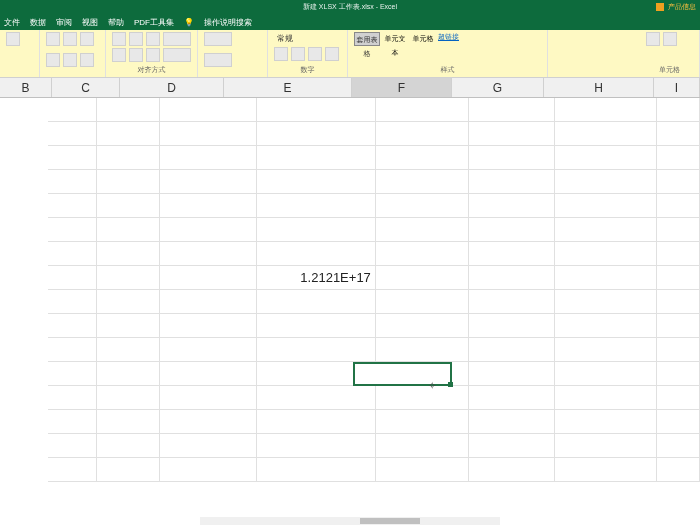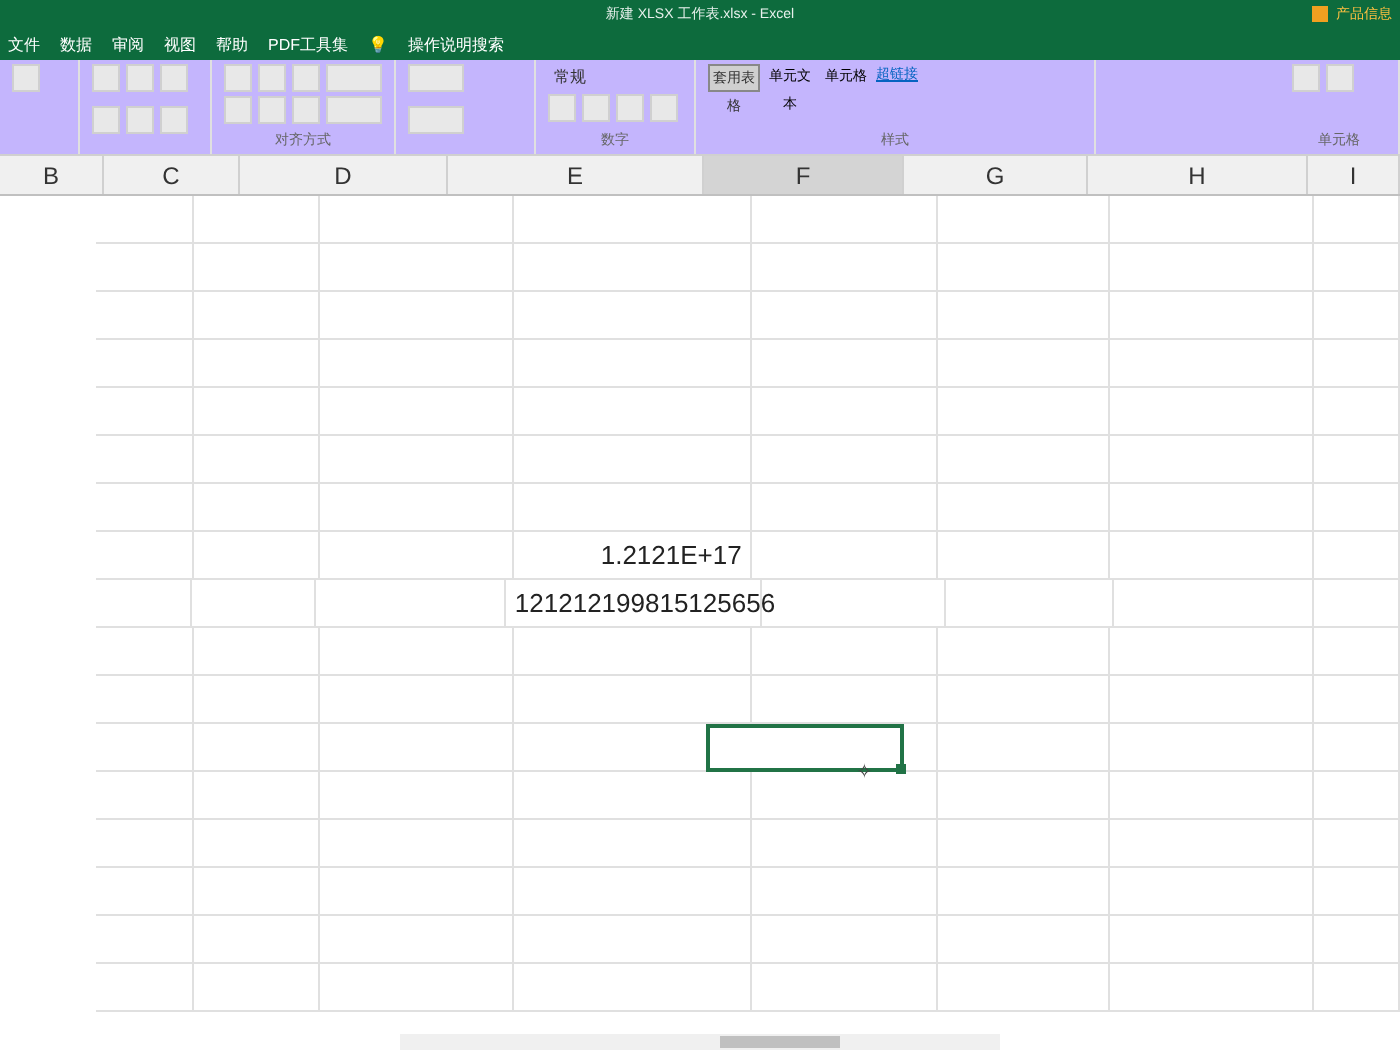--- a/index.html
+++ b/index.html
@@ -3,21 +3,21 @@
 <meta charset="utf-8">
 <style>
 * { margin: 0; padding: 0; box-sizing: border-box; font-family: "Microsoft YaHei", Arial, sans-serif; }
 body { width: 700px; height: 525px; overflow: hidden; background: #fff; }
 .title-bar { height: 14px; background: #0d6b3d; display: flex; align-items: center; justify-content: center; position: relative; }
 .title-text { color: #fff; font-size: 7px; opacity: 0.9; }
 .title-right { position: absolute; right: 4px; top: 0; display: flex; gap: 4px; align-items: center; height: 100%; }
 .warn-icon { width: 8px; height: 8px; background: #f0a020; }
 .menu-bar { height: 16px; background: #0d6b3d; display: flex; align-items: center; padding: 0 4px; gap: 10px; }
 .menu-item { color: #fff; font-size: 8px; cursor: pointer; }
-.ribbon { height: 48px; background: #c4b5fd; border-bottom: 1px solid #d0d0d0; display: flex; position: relative; }
+.ribbon { height: 48px; background: #fef9c3; border-bottom: 1px solid #d0d0d0; display: flex; position: relative; }
 .ribbon-group { border-right: 1px solid #e0e0e0; padding: 2px 6px; display: flex; flex-direction: column; justify-content: space-between; }
 .ribbon-label { text-align: center; font-size: 7px; color: #666; padding-top: 2px; }
 .ribbon-btn-row { display: flex; gap: 3px; align-items: center; }
 .rb { width: 14px; height: 14px; background: #e8e8e8; border: 1px solid #d0d0d0; }
 .rb-wide { width: 28px; }
 .num-fmt { font-size: 8px; color: #333; padding: 1px 3px; }
 .style-btns { display: flex; gap: 2px; }
 .style-btn { width: 26px; height: 14px; font-size: 7px; text-align: center; line-height: 14px; }
 .style-btn.hl { border: 1px solid #888; color: #333; }
 .style-link { font-size: 7px; color: #0563c1; text-decoration: underline; }
@@ -221,30 +221,20 @@
         <div class="cell" style="width: 128px;">1.2121E+17</div>
         <div class="cell" style="width: 100px;"></div>
         <div class="cell" style="width: 92px;"></div>
         <div class="cell" style="width: 110px;"></div>
         <div class="cell" style="width: 46px;"></div>
       </div>
       <div class="row">
         <div class="cell" style="width: 52px;"></div>
         <div class="cell" style="width: 68px;"></div>
         <div class="cell" style="width: 104px;"></div>
-        <div class="cell left-overflow" style="width: 128px; text-align: left;">121212199815125656</div>
-        <div class="cell" style="width: 100px;"></div>
-        <div class="cell" style="width: 92px;"></div>
-        <div class="cell" style="width: 110px;"></div>
-        <div class="cell" style="width: 46px;"></div>
-      </div>
-      <div class="row">
-        <div class="cell" style="width: 52px;"></div>
-        <div class="cell" style="width: 68px;"></div>
-        <div class="cell" style="width: 104px;"></div>
         <div class="cell" style="width: 128px;"></div>
         <div class="cell" style="width: 100px;"></div>
         <div class="cell" style="width: 92px;"></div>
         <div class="cell" style="width: 110px;"></div>
         <div class="cell" style="width: 46px;"></div>
       </div>
       <div class="row">
         <div class="cell" style="width: 52px;"></div>
         <div class="cell" style="width: 68px;"></div>
         <div class="cell" style="width: 104px;"></div>

